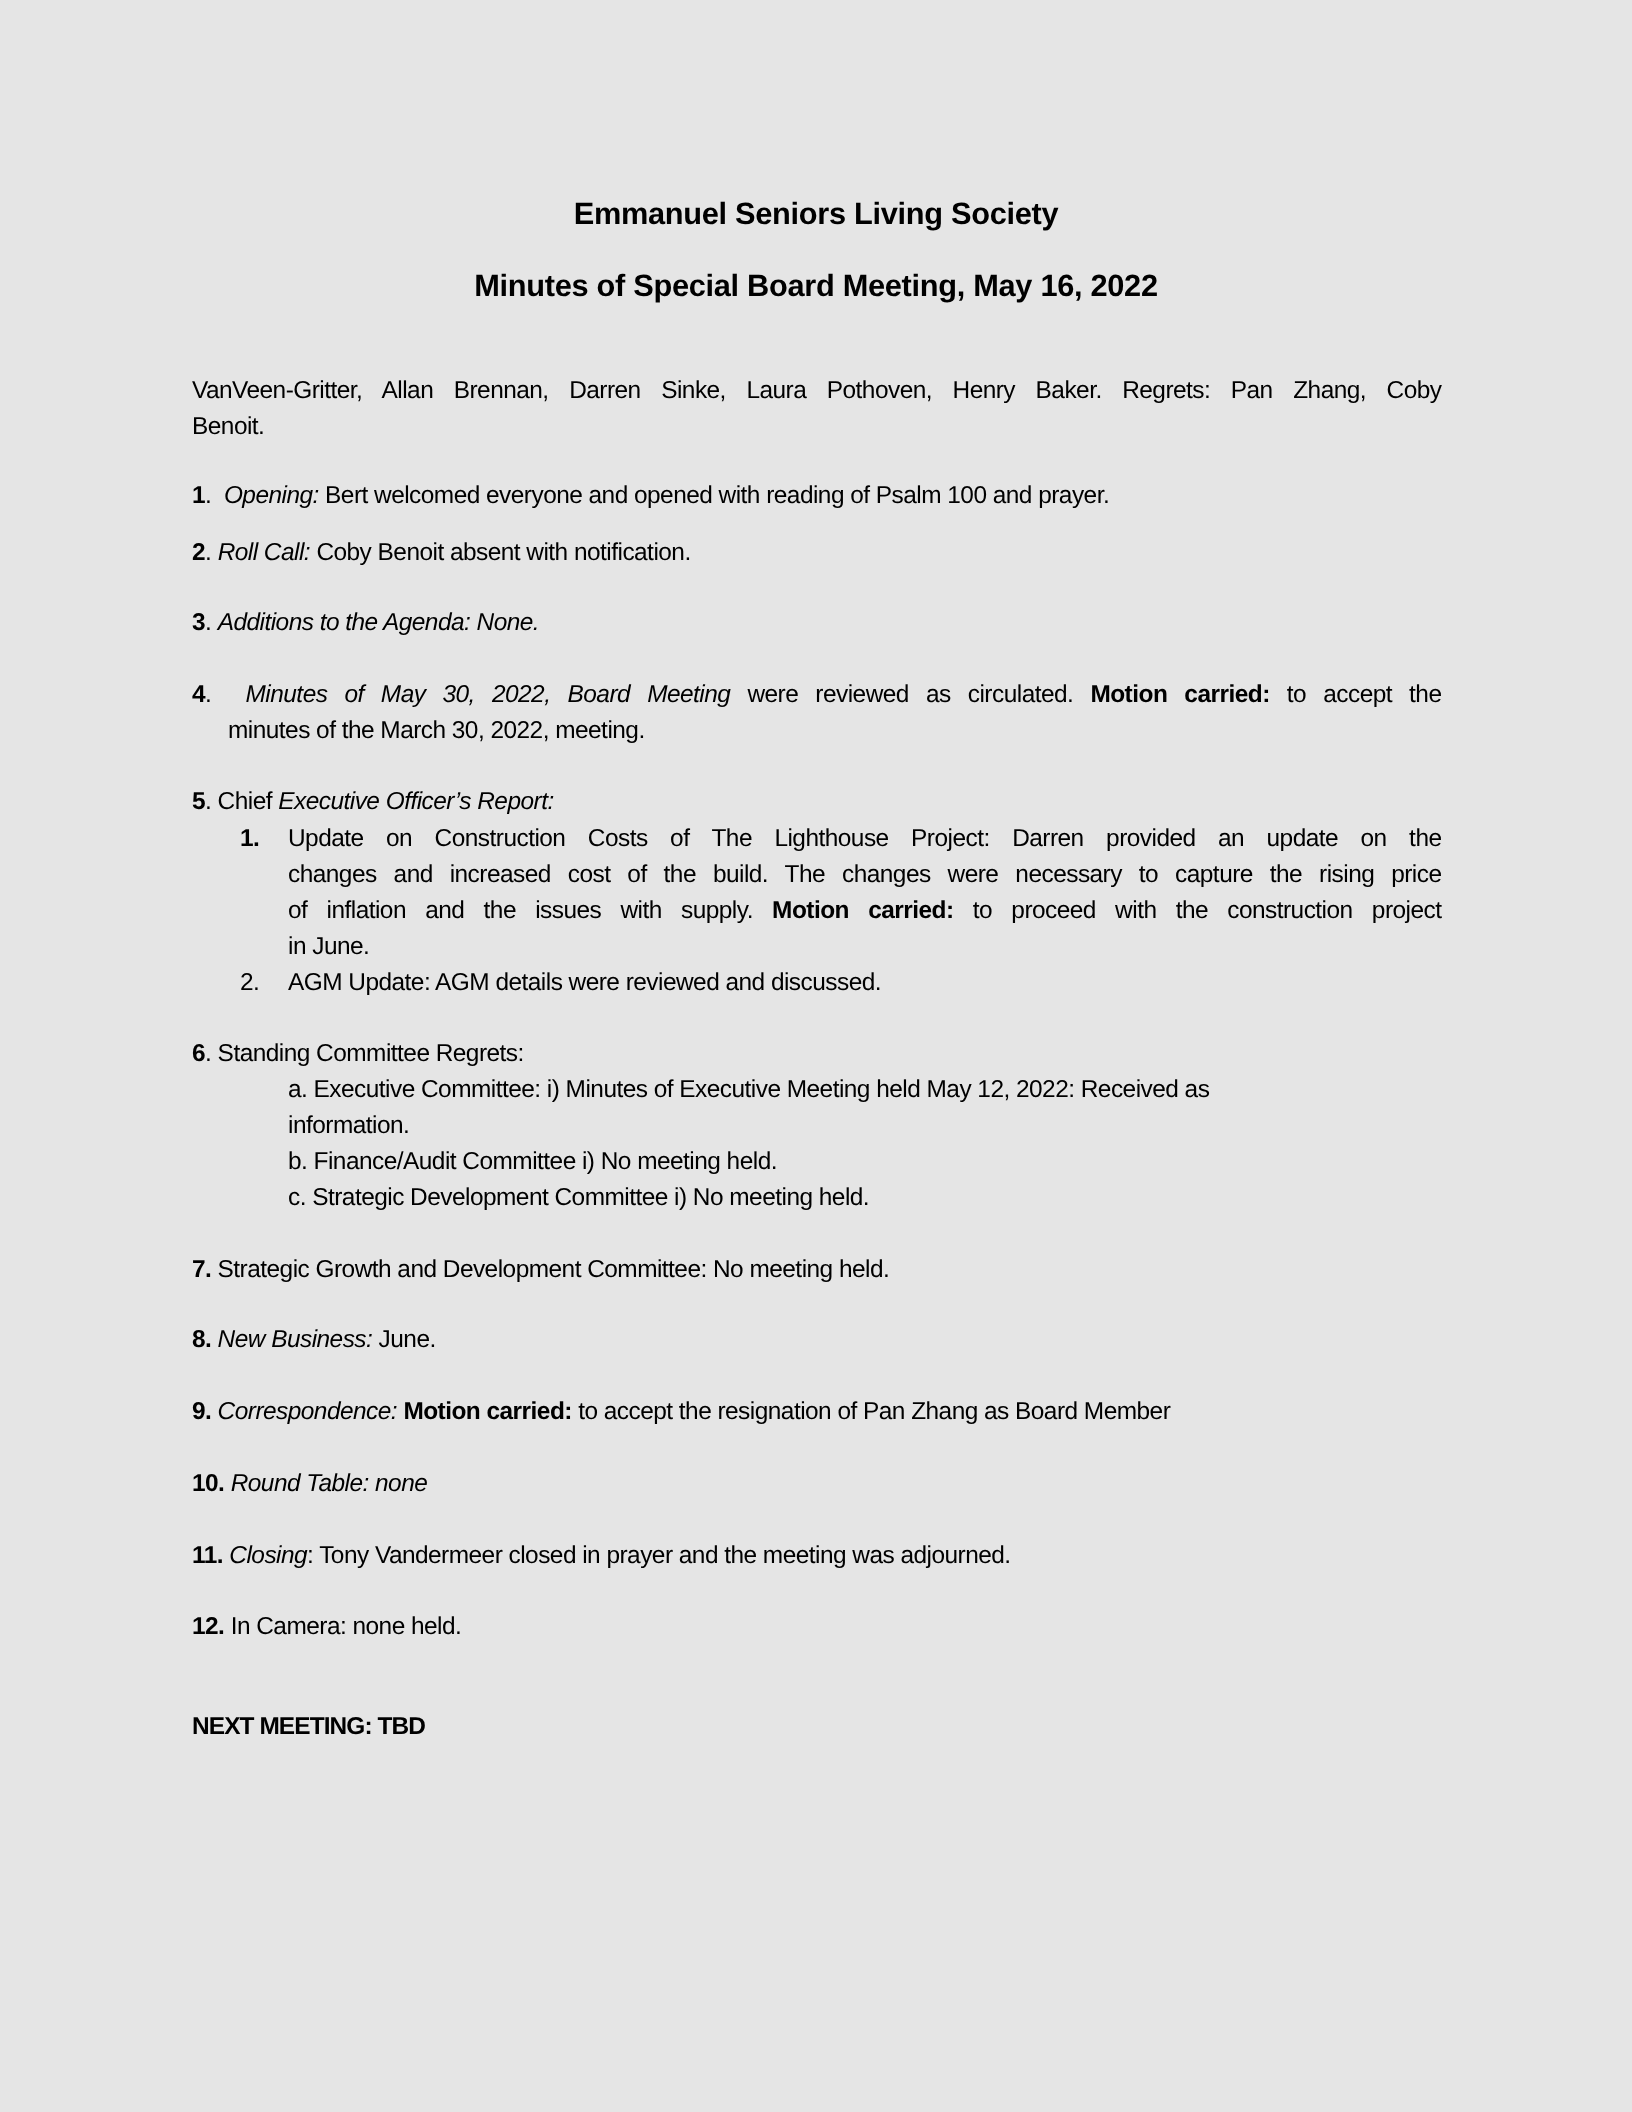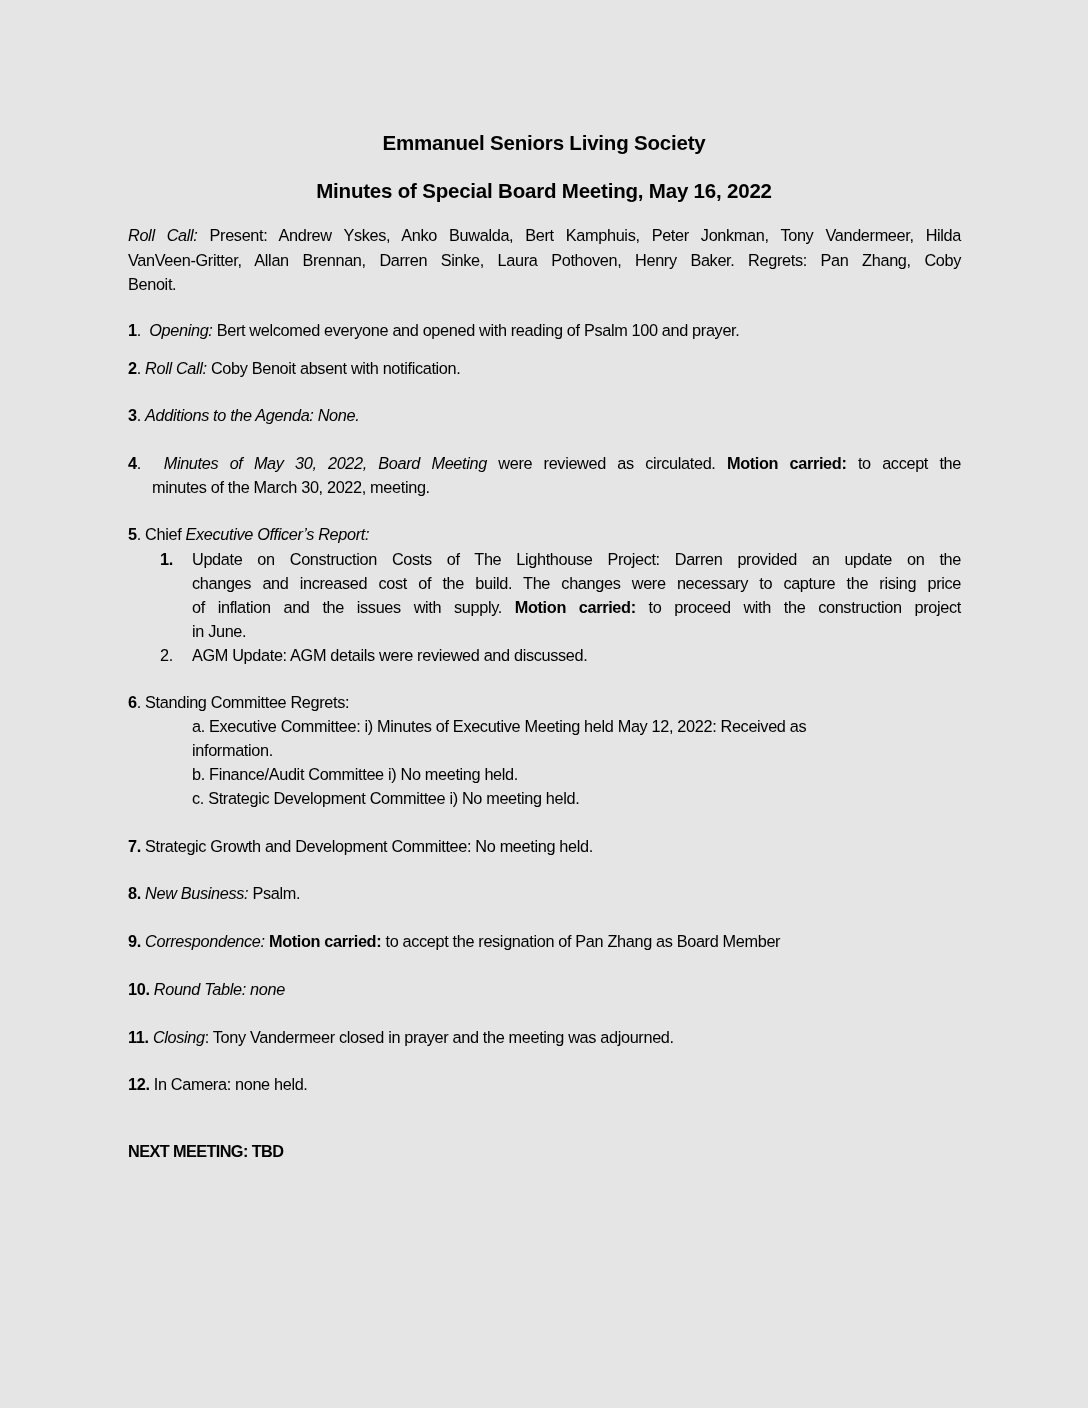--- a/index.html
+++ b/index.html
@@ -15,21 +15,20 @@
   .i { font-style: italic; }
 </style>
 </head>
 <body>
 
 <div class="page">
 
   <div class="title t1">Emmanuel Seniors Living Society</div>
   <div class="title t2">Minutes of Special Board Meeting, May 16, 2022</div>
 
-  <div class="line just" style="top:223px;"><span class="i">Roll Call:</span><span> Present: Andrew Yskes, Anko Buwalda, Bert Kamphuis, Peter Jonkman, Tony Vandermeer, Hilda</span></div>
   <div class="line just" style="top:248px;">VanVeen-Gritter, Allan Brennan, Darren Sinke, Laura Pothoven, Henry Baker. Regrets: Pan Zhang, Coby</div>
   <div class="line" style="top:272px;">Benoit.</div>
 
   <div class="line" style="top:318px;"><span class="b">1</span><span>.</span>&nbsp; <span class="i">Opening:</span><span> Bert welcomed everyone and opened with reading of Psalm 100 and prayer.</span></div>
 
   <div class="line" style="top:356px;"><span class="b">2</span><span>.</span> <span class="i">Roll Call:</span><span> Coby Benoit absent with notification.</span></div>
 
   <div class="line" style="top:403px;"><span class="b">3</span><span>.</span> <span class="i">Additions to the Agenda: None.</span></div>
 
   <div class="line just" style="top:451px;"><span class="b">4</span><span>.</span>&nbsp; <span class="i">Minutes of May 30, 2022, Board Meeting</span><span> were reviewed as circulated. </span><span class="b">Motion carried:</span><span> to accept the</span></div>
@@ -47,21 +46,21 @@
   <div class="line" style="top:643px; left:192px;">AGM Update: AGM details were reviewed and discussed.</div>
 
   <div class="line" style="top:690px;"><span class="b">6</span><span>.</span><span> Standing Committee Regrets:</span></div>
   <div class="line" style="top:714px; left:192px;">a. Executive Committee: i) Minutes of Executive Meeting held May 12, 2022: Received as</div>
   <div class="line" style="top:738px; left:192px;">information.</div>
   <div class="line" style="top:786px; left:192px;">c. Strategic Development Committee i) No meeting held.</div>
   <div class="line" style="top:762px; left:192px;">b. Finance/Audit Committee i) No meeting held.</div>
 
   <div class="line" style="top:834px;"><span class="b">7.</span><span> Strategic Growth and Development Committee: No meeting held.</span></div>
 
-  <div class="line" style="top:881px;"><span class="b">8.</span> <span class="i">New Business:</span><span> Psalm.</span></div>
+  <div class="line" style="top:881px;"><span class="b">8.</span> <span class="i">New Business:</span><span> June.</span></div>
 
   <div class="line" style="top:929px;"><span class="b">9.</span> <span class="i">Correspondence:</span> <span class="b">Motion carried:</span><span> to accept the resignation of Pan Zhang as Board Member</span></div>
 
   <div class="line" style="top:977px;"><span class="b">10.</span> <span class="i">Round Table: none</span></div>
 
   <div class="line" style="top:1025px;"><span class="b">11.</span> <span class="i">Closing</span><span>: Tony Vandermeer closed in prayer and the meeting was adjourned.</span></div>
 
   <div class="line" style="top:1072px;"><span class="b">12.</span><span> In Camera: none held.</span></div>
 
   <div class="line b" style="top:1139px; letter-spacing:-0.6px;">NEXT MEETING: TBD</div>

